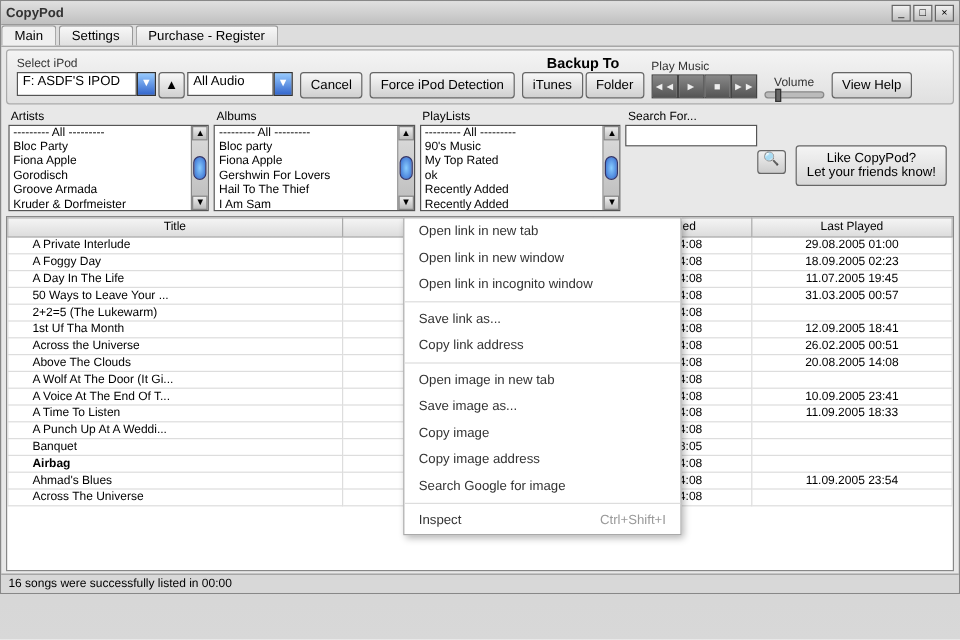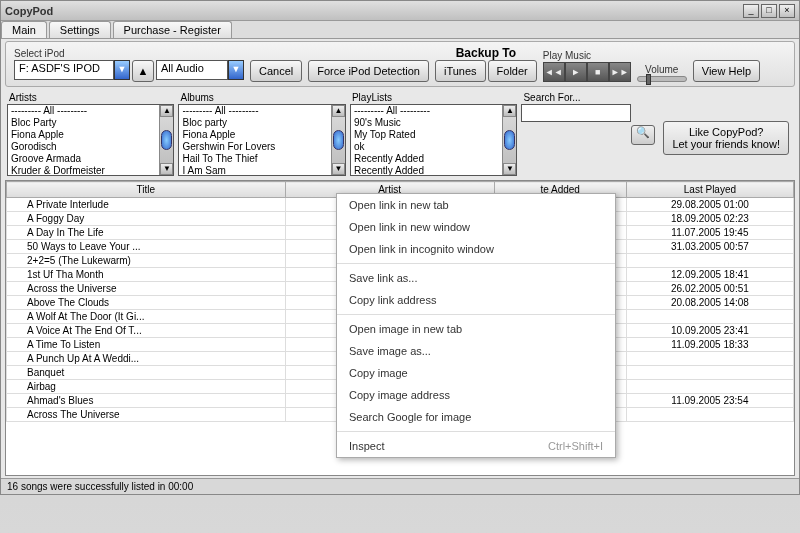--- a/index.html
+++ b/index.html
@@ -32,21 +32,21 @@
 .scroll .thumb { height: 20px; background: radial-gradient(#8cf,#36c); border: 1px solid #336; border-radius: 6px; margin: 1px; cursor: pointer; }
 .search-area { display: flex; flex-direction: column; gap: 3px; }
 .search-input { width: 110px; height: 18px; border: 1px solid #555; background: #fff; padding: 1px 3px; }
 .search-btn { width: 24px; height: 20px; border: 1px solid #666; background: linear-gradient(#f0f0f0,#ccc); border-radius: 3px; align-self: flex-end; cursor: pointer; text-align: center; }
 .like-btn { padding: 4px 8px; border: 1px solid #666; background: linear-gradient(#f4f4f4,#d8d8d8); border-radius: 3px; cursor: pointer; text-align: center; font-size: 10px; line-height: 12px; }
 .table-wrap { margin: 2px 4px; border: 1px solid #888; background: #fff; height: 296px; overflow: hidden; position: relative; }
 table { width: 100%; border-collapse: collapse; }
 th { background: linear-gradient(#f4f4f4,#dcdcdc); border: 1px solid #aaa; padding: 2px 4px; font-weight: normal; text-align: center; font-size: 10px; }
 td { border: 1px solid #ddd; padding: 1px 4px; font-size: 10px; white-space: nowrap; overflow: hidden; }
 .statusbar { padding: 2px 6px; font-size: 10px; background: #d8d8d8; border-top: 1px solid #999; }
-.context-menu { position: absolute; top: 12px; left: 330px; width: 280px; background: #fff; border: 1px solid #aaa; box-shadow: 2px 2px 6px rgba(0,0,0,.3); z-index: 100; }
+.context-menu { position: absolute; top: 0; left: 330px; width: 232px; background: #fff; border: 1px solid #aaa; box-shadow: 2px 2px 6px rgba(0,0,0,.3); z-index: 100; }
 .context-item { padding: 5px 12px; font-size: 12px; color: #333; cursor: pointer; display: flex; justify-content: space-between; }
 .context-sep { height: 1px; background: #ddd; margin: 3px 0; }
 .context-short { color: #999; }
 .vol-slider { width: 50px; height: 6px; background: #bbb; border: 1px solid #888; position: relative; border-radius: 3px; }
 .vol-thumb { position: absolute; left: 8px; top: -3px; width: 5px; height: 11px; background: #666; border: 1px solid #333; }
 </style>
 </head>
 <body>
 
 <div class="window">
@@ -258,21 +258,21 @@
             <td style="text-align: center;">2005  14:08</td>
             <td style="text-align: center;"></td>
           </tr>
           <tr>
             <td style="padding-left: 20px;">Banquet</td>
             <td style="text-align: center;">Bloc Party</td>
             <td style="text-align: center;">2005  18:05</td>
             <td style="text-align: center;"></td>
           </tr>
           <tr>
-            <td style="padding-left: 20px;">Airbag</td>
+            <td style="padding-left: 20px; font-weight: bold;">Airbag</td>
             <td style="text-align: center;">Radiohead</td>
             <td style="text-align: center;">2005  14:08</td>
             <td style="text-align: center;"></td>
           </tr>
           <tr>
             <td style="padding-left: 20px;">Ahmad's Blues</td>
             <td style="text-align: center;">Miles Davis</td>
             <td style="text-align: center;">2005  14:08</td>
             <td style="text-align: center;">11.09.2005  23:54</td>
           </tr>

